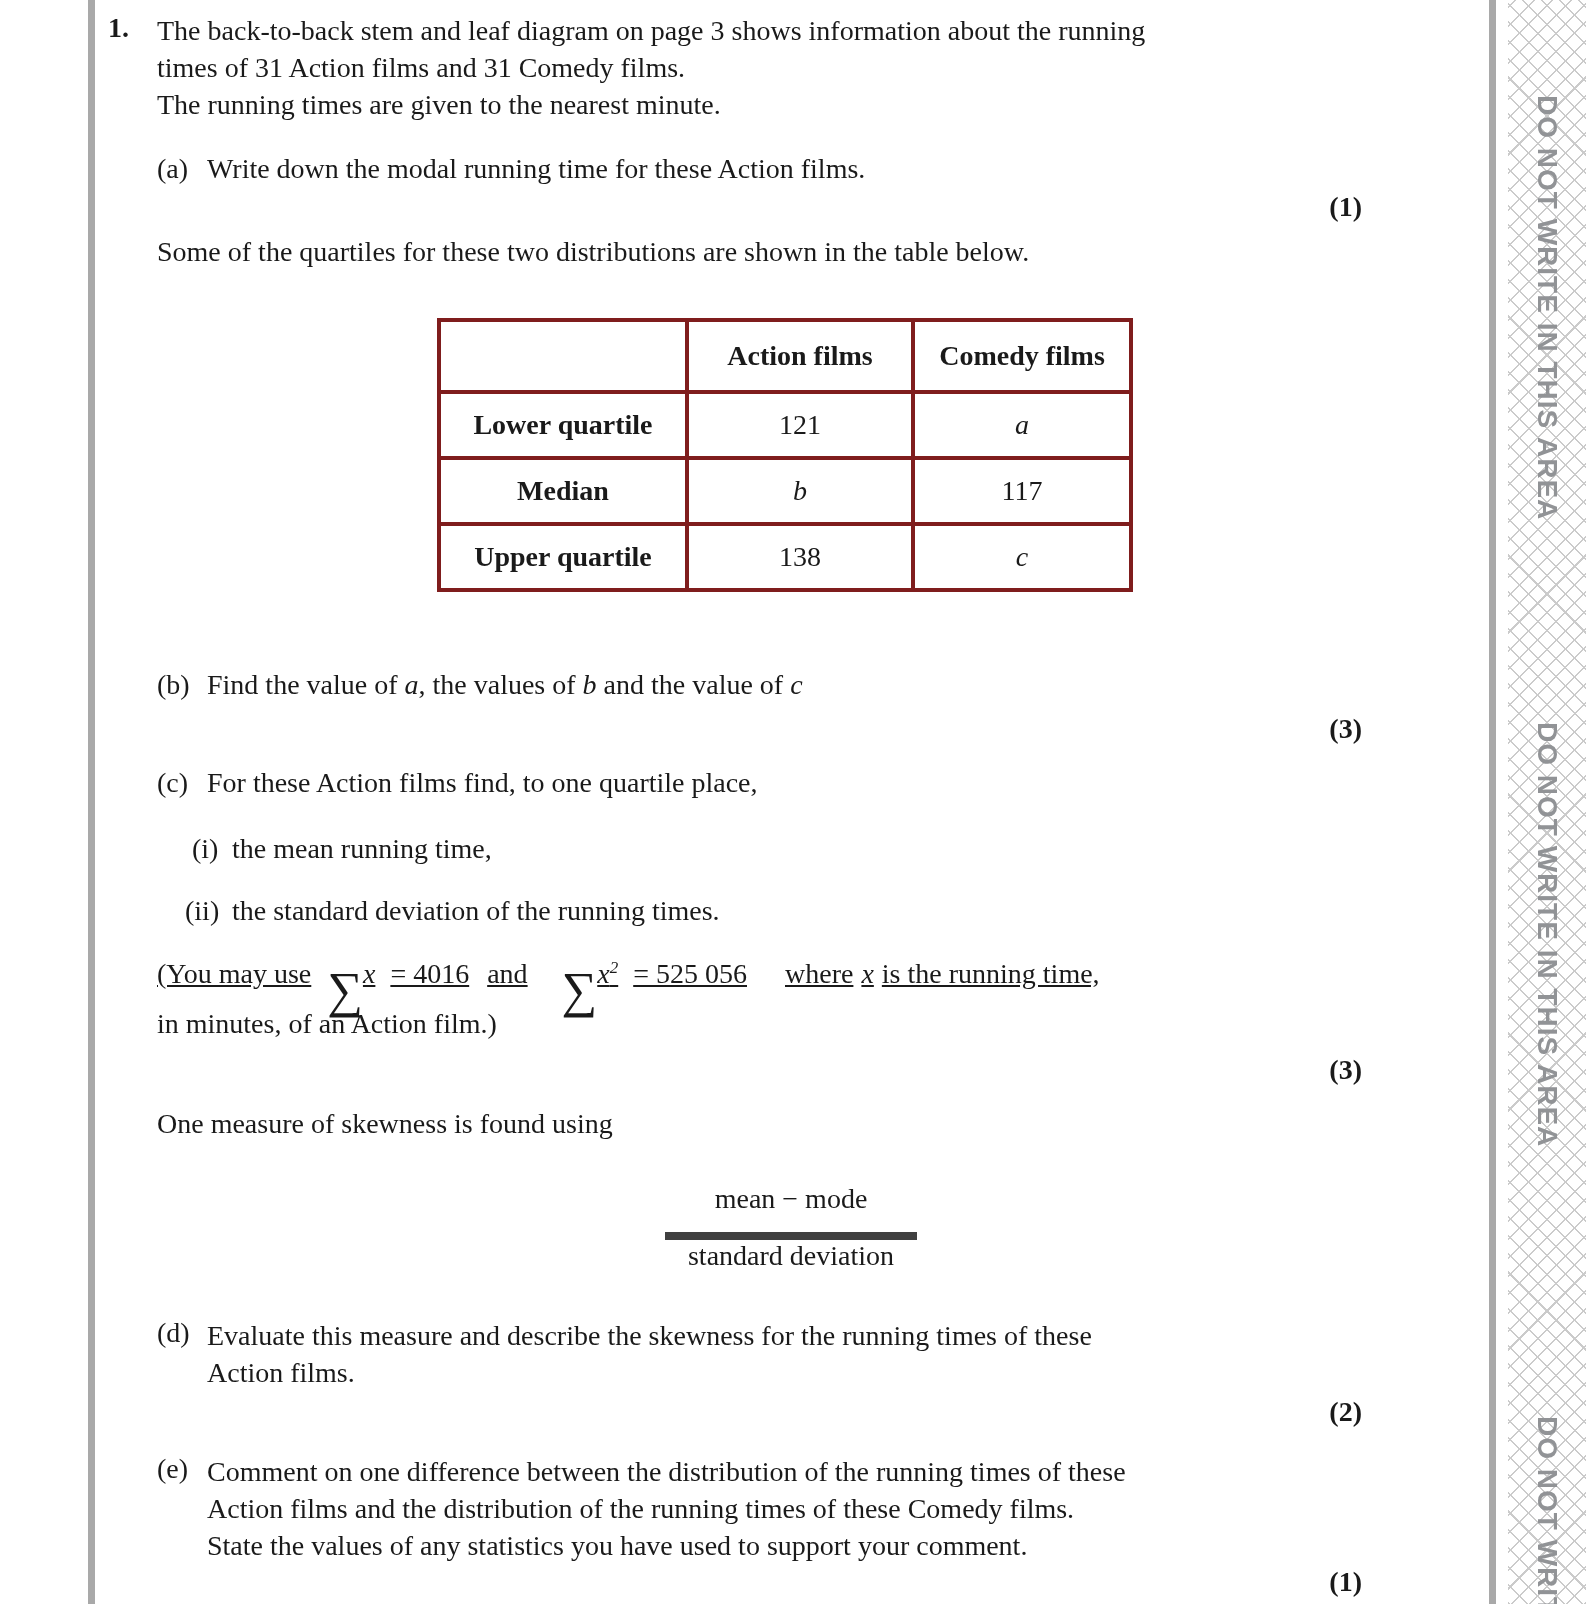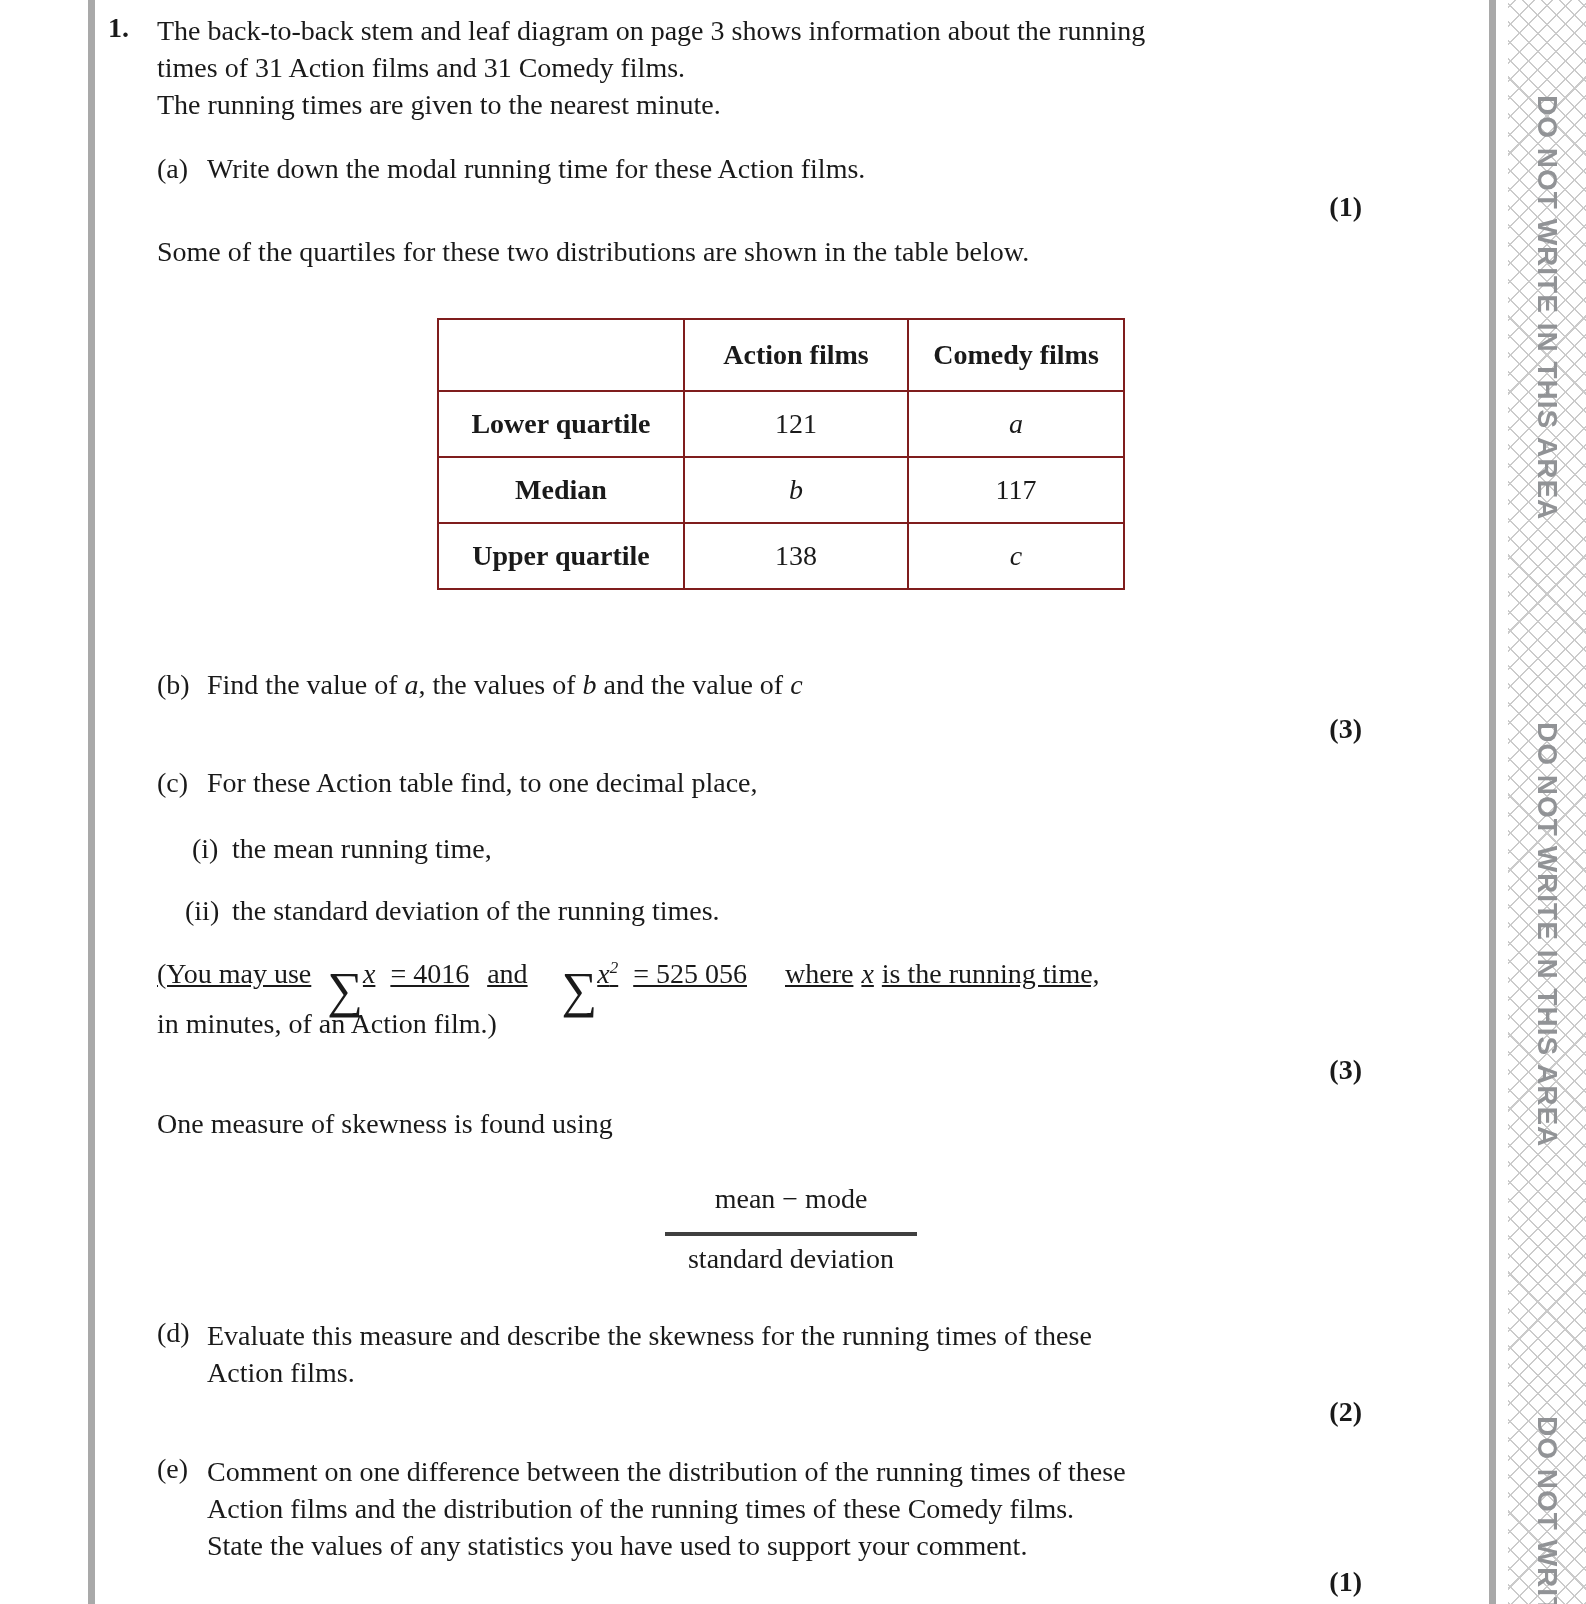--- a/index.html
+++ b/index.html
@@ -52,21 +52,21 @@
     text-align:right; font-weight:bold;
   }
 
   
   table.qtable {
     position:absolute; left:437px; top:318px;
     border-collapse:collapse;
     table-layout:fixed;
   }
   table.qtable th, table.qtable td {
-    border:2px solid #7f1d1d;
+    border:4px solid #7f1d1d;
     text-align:center; vertical-align:middle;
     font-size:28px; padding:0;
   }
   table.qtable th { font-weight:bold; }
   table.qtable td { font-weight:normal; }
   .col-label  { width:244px; }
   .col-action { width:222px; }
   .col-comedy { width:214px; }
   .row-head { height:72px; }
   .row-data { height:66px; }
@@ -84,21 +84,21 @@
   .where-pre { margin-left:38px; }
   .xvar  { font-style:italic; margin:0 8px; }
   sup.sq { font-size:17px; }
 
   
   .fraction {
     position:absolute; left:665px; top:1183px; width:252px;
     text-align:center; line-height:32px;
   }
   .frac-num { padding-bottom:17px; }
-  .frac-den { border-top:4px solid #404040; padding-top:7px; }
+  .frac-den { border-top:8px solid #404040; }
 </style>
 </head>
 <body>
 
 <div class="rule rule-left"></div>
 <div class="rule rule-right"></div>
 
 <div class="dnw-strip">
   <div class="dnw-text" style="top:95px">DO NOT WRITE IN THIS AREA</div>
   <div class="dnw-text" style="top:722px">DO NOT WRITE IN THIS AREA</div>
@@ -139,21 +139,21 @@
     <td class="italic">c</td>
   </tr>
 </tbody>
   </table>
 
 <div class="part-label" style="top:669px">(b)</div>
 <div class="part-text" style="top:669px"><span>Find the value of </span><span class="var">a</span><span>, the values of </span><span class="var">b</span><span> and the value of </span><span class="var">c</span></div>
 <div class="marks" style="top:713px">(3)</div>
 
 <div class="part-label" style="top:767px">(c)</div>
-<div class="part-text" style="top:767px">For these Action table find, to one decimal place,</div>
+<div class="part-text" style="top:767px">For these Action films find, to one quartile place,</div>
 
 <div class="sub-label" style="left:192px; top:833px">(i)</div>
 <div class="sub-text" style="top:833px">the mean running time,</div>
 
 <div class="sub-label" style="left:185px; top:895px">(ii)</div>
 <div class="sub-text" style="top:895px">the standard deviation of the running times.</div>
 
 <div class="hint-line">
   <span>(You may use</span>
   <span class="sigma">∑</span>

